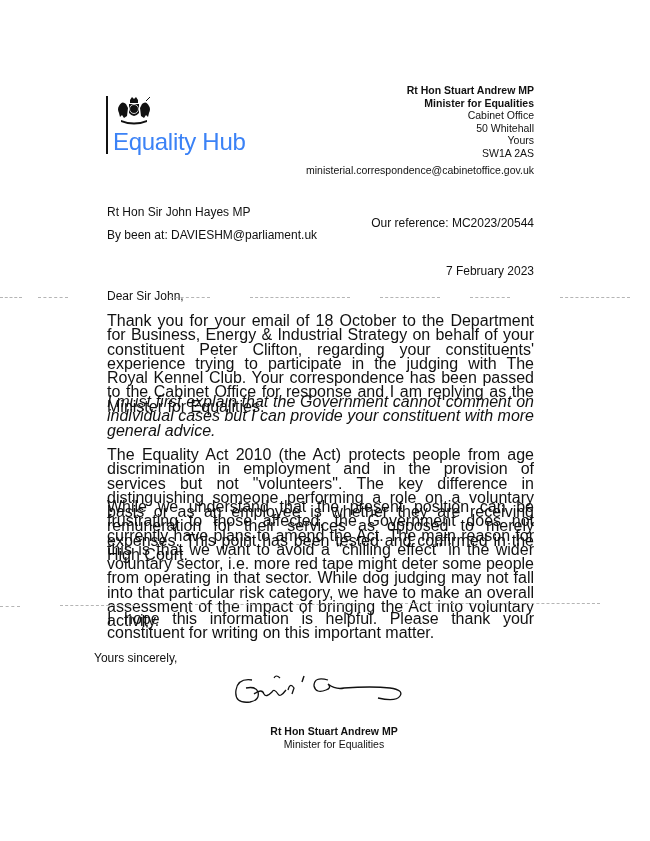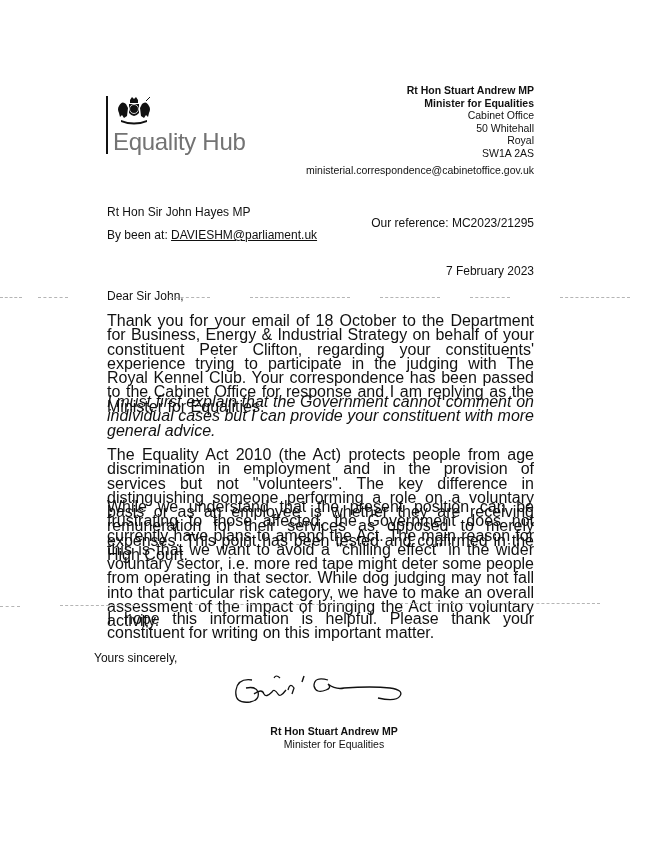--- a/index.html
+++ b/index.html
@@ -45,21 +45,21 @@
     width: 36px;
     height: 30px;
   }
   .logo-text {
     position: absolute;
     left: 9px;
     top: 33px;
     font-size: 24px;
     line-height: 26px;
     letter-spacing: -0.3px;
-    color: #737373;
+    color: #3b82f6;
     white-space: nowrap;
   }
 
   
   .sender {
     position: absolute;
     right: 116px;
     top: 84px;
     text-align: right;
     font-size: 10.5px;
@@ -78,21 +78,21 @@
 
   .small {
     font-size: 12px;
     line-height: 13px;
     position: absolute;
     white-space: nowrap;
   }
   .recipient { left: 107px; top: 206px; }
   .reference { right: 116px; top: 217px; }
   .by-email { left: 107px; top: 229px; }
-  .by-email a { color: #111; text-decoration: underline; }
+  .by-email a { color: #111; }
   .date { right: 116px; top: 265px; }
   .salutation { left: 107px; top: 290px; }
 
   .body {
     position: absolute;
     left: 107px;
     width: 427px;
     font-size: 16px;
     line-height: 14.3px;
     text-align: justify;
@@ -164,27 +164,27 @@
       <path d="M5 24 Q18 29 31 24 L31 26 Q18 31 5 26 Z" fill="#111"></path>
     </svg>
     <div class="logo-text">Equality Hub</div>
   </div>
 
   <div class="sender">
     <div class="bold">Rt Hon Stuart Andrew MP</div>
     <div class="bold">Minister for Equalities</div>
     <div>Cabinet Office</div>
     <div>50 Whitehall</div>
-    <div>Royal</div>
+    <div>Yours</div>
     <div>SW1A 2AS</div>
   </div>
   <div class="sender-email">ministerial.correspondence@cabinetoffice.gov.uk</div>
 
   <div class="small recipient">Rt Hon Sir John Hayes MP</div>
-  <div class="small reference">Our reference: MC2023/21295</div>
+  <div class="small reference">Our reference: MC2023/20544</div>
   <div class="small by-email">
     <span>By been at: </span><a>DAVIESHM@parliament.uk</a>
   </div>
   <div class="small date">7 February 2023</div>
 
   <div class="small salutation">Dear Sir John,</div>
 
   <div class="scan-line" style="left:0;top:297px;width:22px;"></div>
   <div class="scan-line" style="left:38px;top:297px;width:30px;"></div>
   <div class="scan-line" style="left:170px;top:297px;width:40px;"></div>

